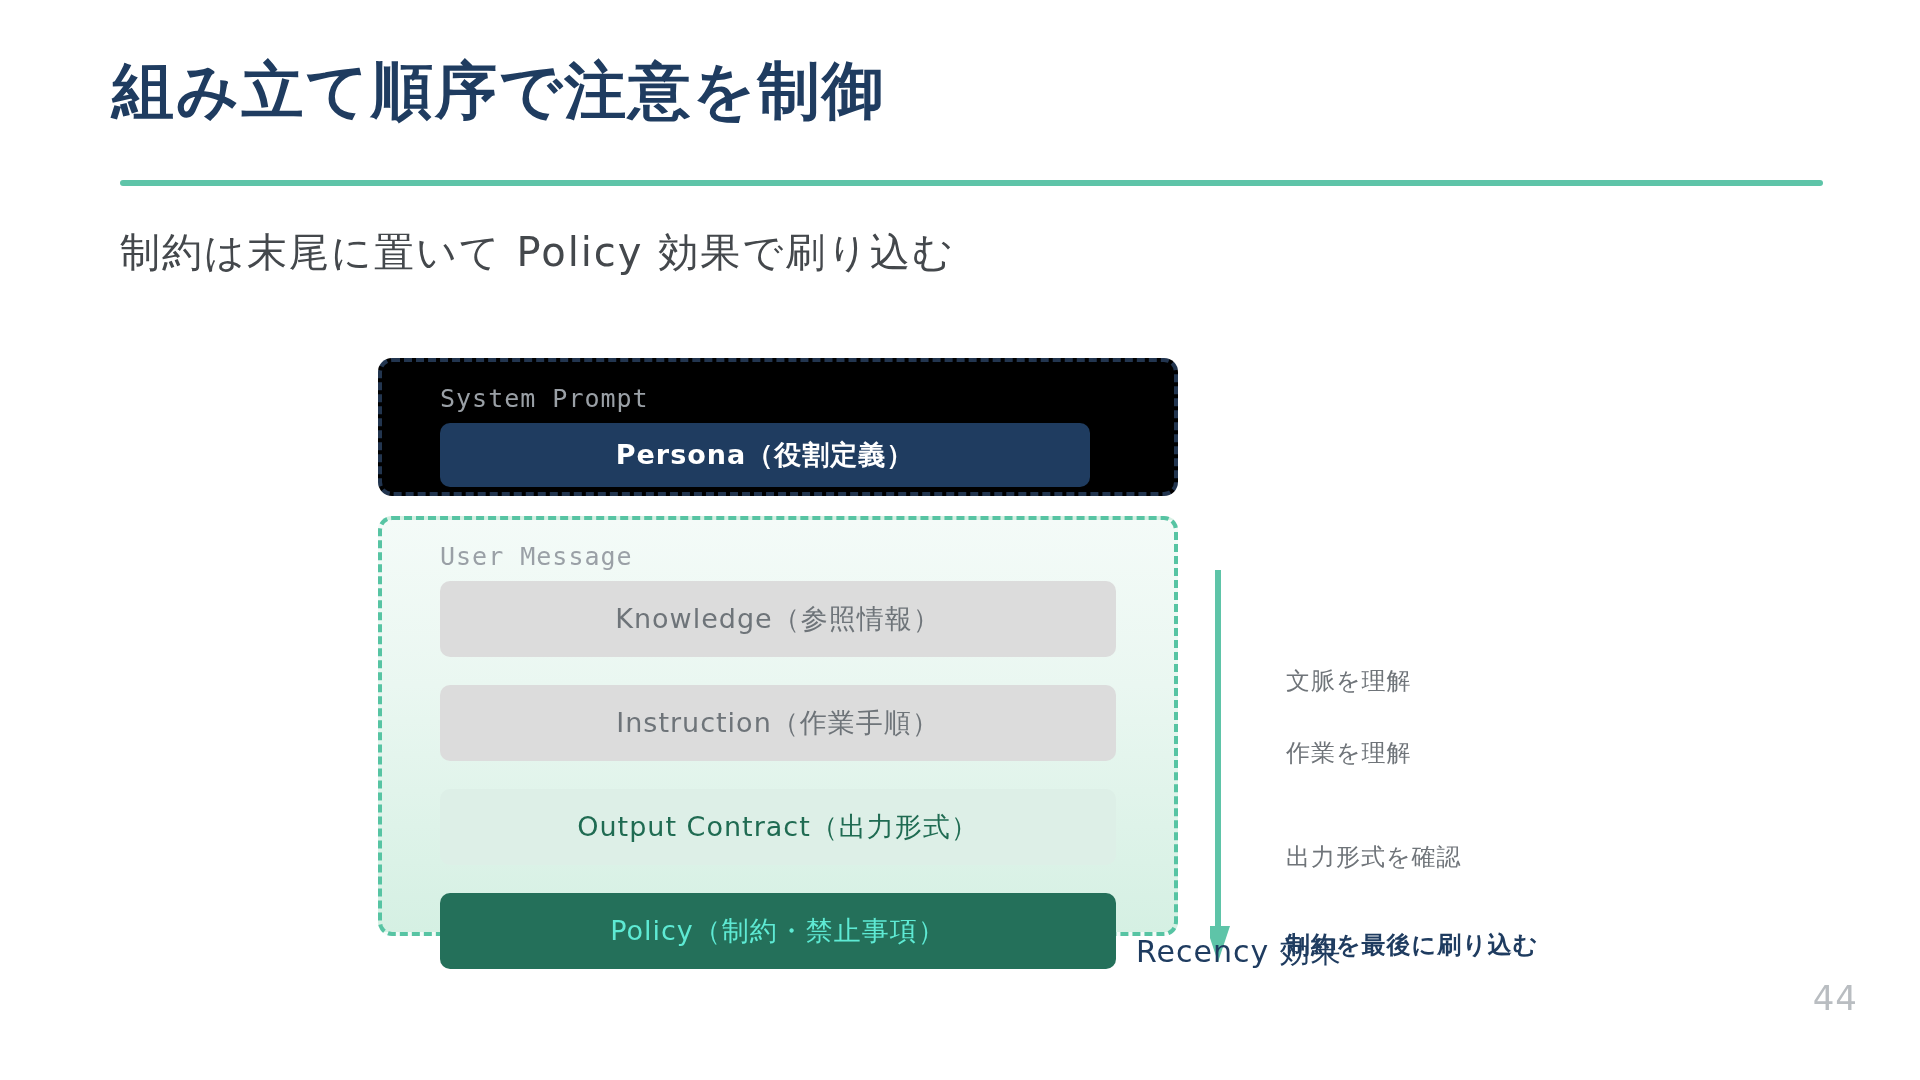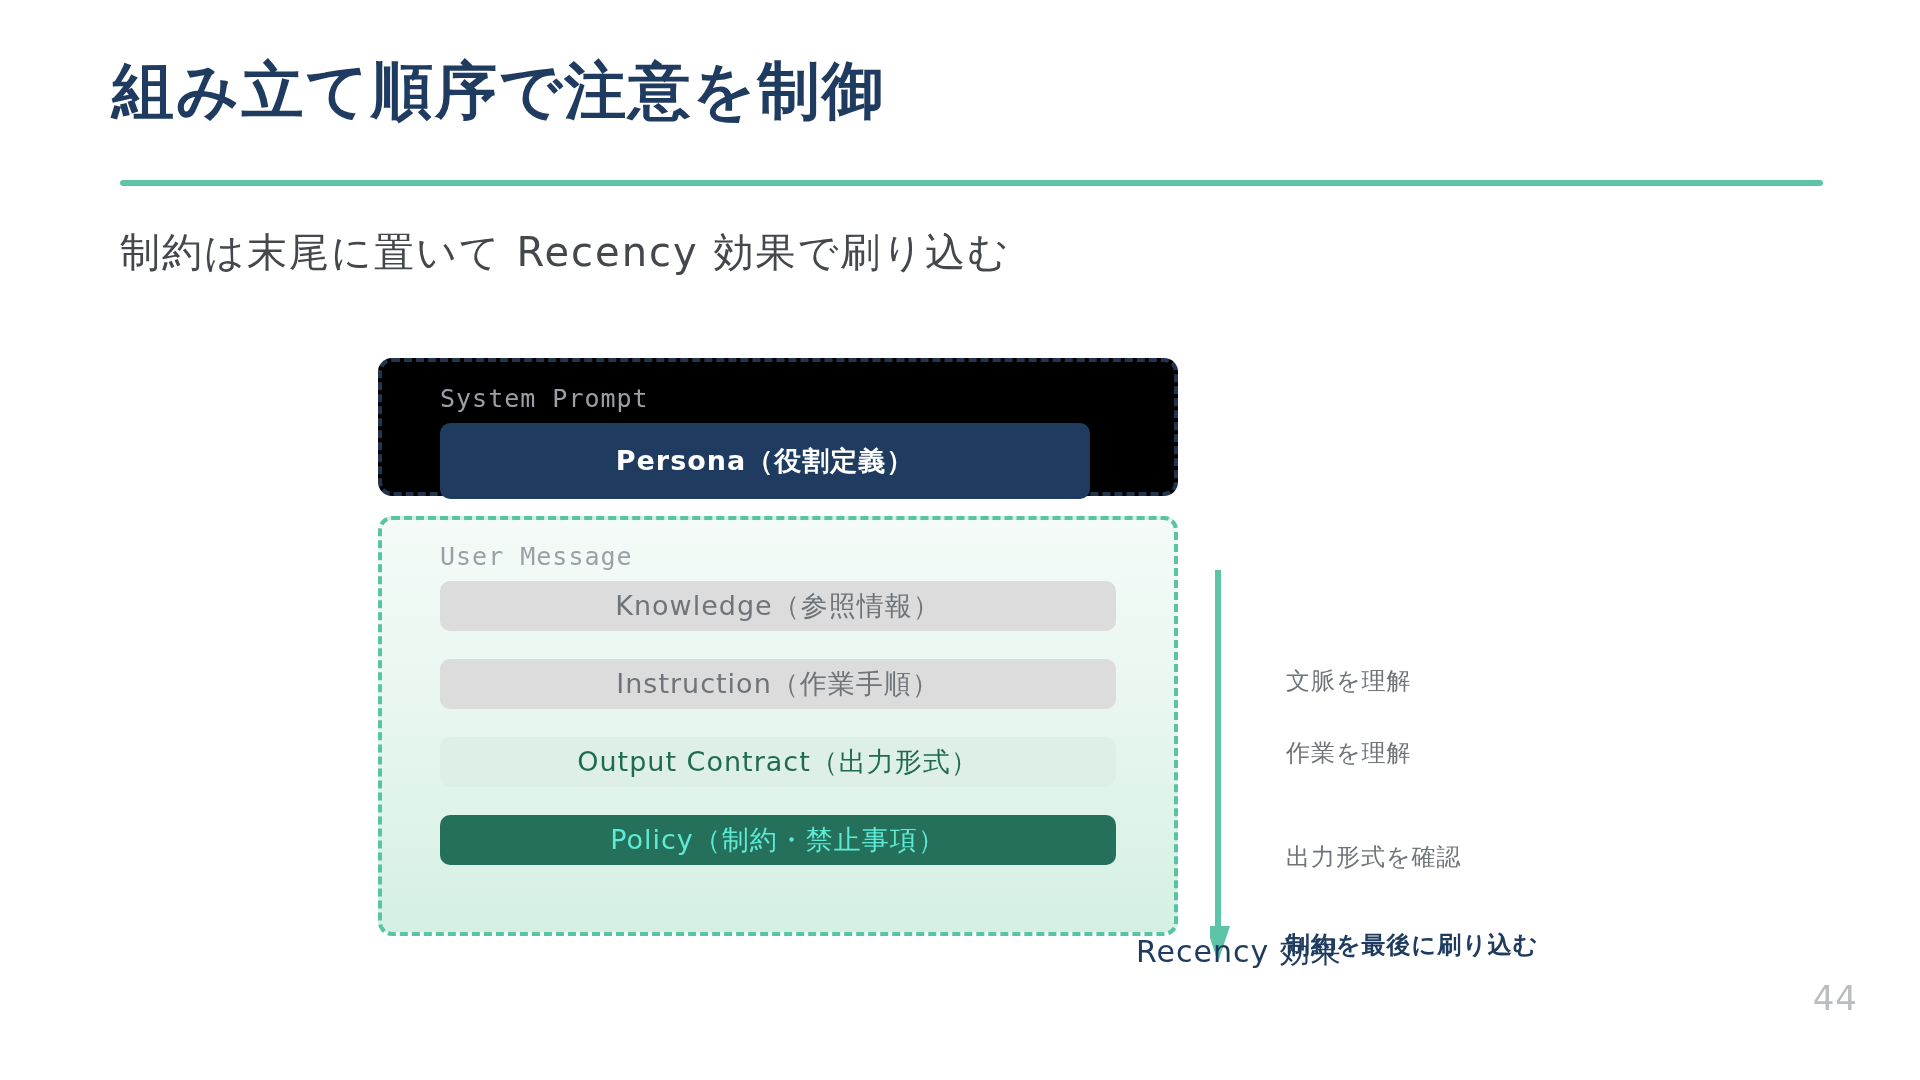--- a/index.html
+++ b/index.html
@@ -77,36 +77,36 @@
 
   .group-label {
     font-size: 25px;
     color: #9aa0a6;
     letter-spacing: 1px;
     margin-bottom: 10px;
     font-family: "DejaVu Sans Mono", "Liberation Mono", monospace;
   }
 
   .bar {
-    height: 50px;
+    height: 76px;
     border-radius: 10px;
     display: flex;
     align-items: center;
     justify-content: center;
     font-size: 27px;
     letter-spacing: 1px;
     box-sizing: border-box;
   }
   .bar + .bar { margin-top: 28px; }
 
   .bar.persona {
     background: #1f3c60;
     color: #ffffff;
     font-weight: 700;
-    height: 76px;
+    height: 64px;
   }
   .bar.knowledge, .bar.instruction {
     background: #dcdcdc;
     color: #6e7479;
   }
   .bar.contract {
     background: #ddefe7;
     color: #1f6b52;
   }
   .bar.policy {
@@ -161,21 +161,21 @@
     color: #b9bdc1;
     letter-spacing: 1px;
     margin-left: 34px;
   }
 </style>
 </head>
 <body>
 
 <div class="slide-title">組み立て順序で注意を制御</div>
 <div class="title-rule"></div>
-<div class="slide-subtitle">制約は末尾に置いて Recency 効果で刷り込む</div>
+<div class="slide-subtitle">制約は末尾に置いて Policy 効果で刷り込む</div>
 
 <div class="diagram">
 
   <div class="group-box system">
     <div class="group-label">System Prompt</div>
     <div class="bar persona">Persona（役割定義）</div>
   </div>
 
   <div class="group-box user">
     <div class="group-label">User Message</div>

